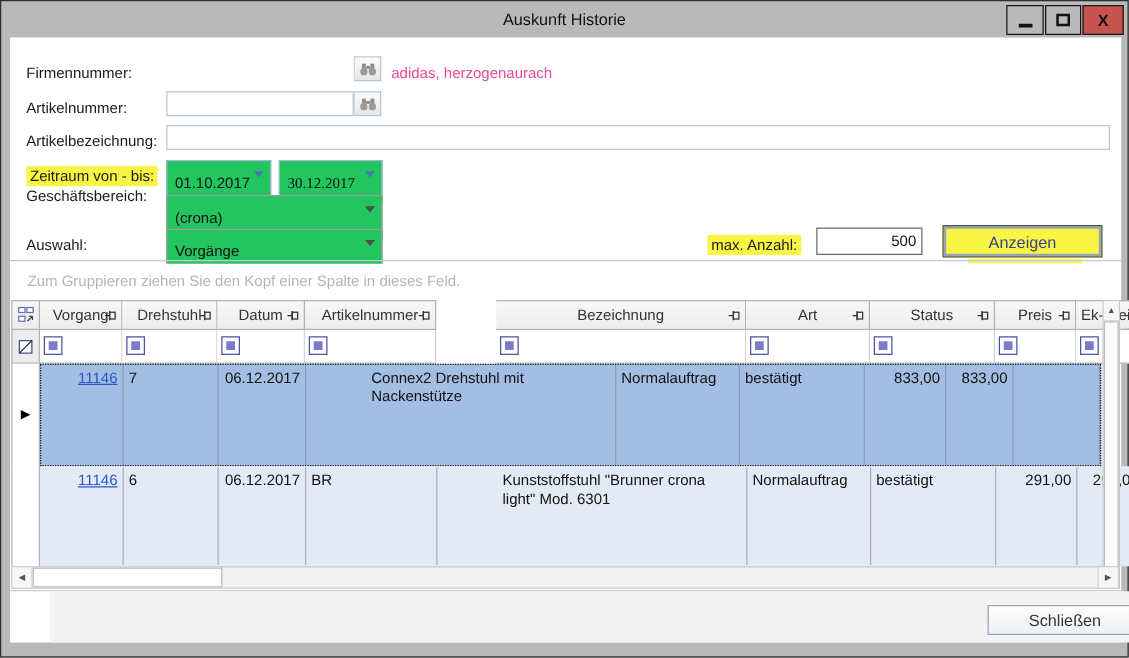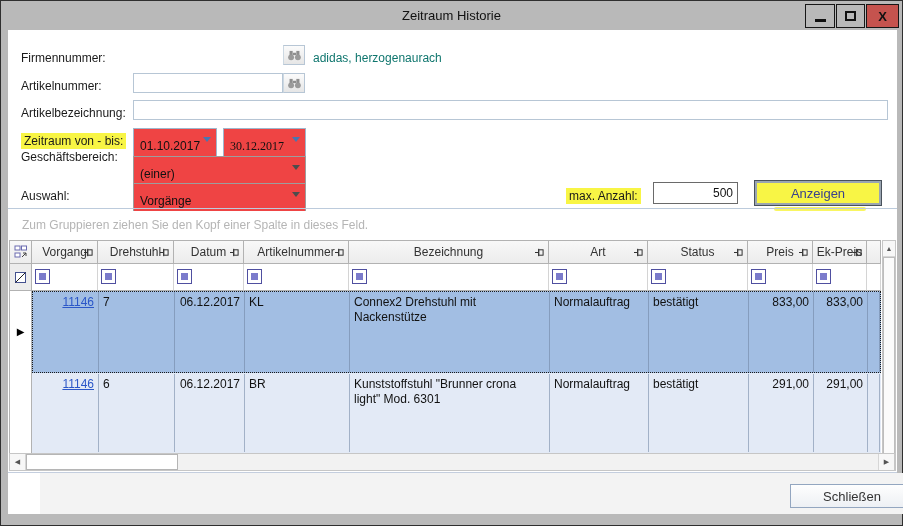--- a/index.html
+++ b/index.html
@@ -26,29 +26,29 @@
   .flabel { position:absolute; left:13px; font-size:12px; color:#1a1a1a; white-space:nowrap; }
   .hl { background:#f8f545; padding:1px 3px; }
 
   .tbox { position:absolute; height:20px; border:1px solid #b7c6d5; background:#fff;
           font:12px "Liberation Sans", sans-serif; padding:0 4px; color:#111; }
   .tbox.num { text-align:right; }
 
   .search-btn { position:absolute; width:22px; height:20px; border:1px solid #b7c6d5; border-left:1px solid #ccd8e2;
                 background:linear-gradient(#fbfbfb,#e6e6e6); display:flex; align-items:center; justify-content:center; }
 
-  .combo { position:absolute; height:36px; border:1px solid #9fb6cc; background:#ef4444; font-size:12px;
+  .combo { position:absolute; height:36px; border:1px solid #9fb6cc; background:#22c55e; font-size:12px;
            color:#111; display:flex; align-items:center; padding-left:6px; }
   .combo .arr { position:absolute; right:5px; top:8px; width:0; height:0;
                 border-left:4px solid transparent; border-right:4px solid transparent; border-top:5px solid #4877b2; }
   .combo.gray { border-color:#9d9d9d; }
   .combo.gray .arr { border-top-color:#4d4d4d; }
 
   .i-firm { left:125px; top:15px; width:150px; } .sb-firm { left:275px; top:15px; }
-  .company { position:absolute; left:305px; top:21px; font-size:12px; color:#0f766e; }
+  .company { position:absolute; left:305px; top:21px; font-size:12px; color:#ec4899; }
   .i-art  { left:125px; top:43px; width:150px; } .sb-art  { left:275px; top:43px; }
   .i-bez  { left:125px; top:70px; width:755px; }
   .cb-von { left:125px; top:98px; width:84px; }
   .cb-bis { left:215px; top:98px; width:83px;font-family:Liberation Serif, serif; }
   .dd-gesch { left:125px; top:126px; width:173px; }
   .dd-ausw  { left:125px; top:153px; width:173px; }
   .i-max  { left:645px; top:152px; width:85px; height:22px; border-color:#6a6a6a; }
 
   .btn-anzeigen { position:absolute; left:746px; top:150px; width:128px; height:26px;
                   border:1px solid #49525c; box-shadow: inset 0 0 0 2px #9aa5b1;
@@ -56,21 +56,21 @@
                   display:flex; align-items:center; justify-content:center; }
   .smear { position:absolute; left:766px; top:177px; width:92px; height:4px; background:#f8f545; opacity:.85; border-radius:2px; }
 
   .sep1 { position:absolute; left:0; top:178px; width:889px; border-top:1px solid #bccbdc; }
 
   
   .group-panel { position:absolute; left:1px; top:181px; width:886px; height:29px; background:#fff; }
   .group-hint  { position:absolute; left:13px; top:7px; font-size:12px; color:#b5b5b5; white-space:nowrap; }
 
   .c0{width:23px;flex:none;} .c1{width:66px;flex:none;} .c2{width:76px;flex:none;}
-  .c3{width:70px;flex:none;} .c4{width:105px;flex:none;} .c5{width:200px;flex:none;}
+  .c3{width:70px;flex:none;} .c4{width:105px;flex:none;} .c5{width:200px;flex:none;margin-left:48px;}
   .c6{width:99px;flex:none;} .c7{width:100px;flex:none;} .c8{width:65px;flex:none;}
   .c9{width:54px;flex:none;} .c10{flex:1;}
 
   .header-row { position:absolute; left:1px; top:210px; width:872px; height:24px; display:flex; }
   .hcell { position:relative; border:1px solid #b2b2b2; border-left:none;
            background:linear-gradient(#f8f8f8,#ececec); display:flex; align-items:center; justify-content:center;
            font-size:12px; color:#333; overflow:hidden; }
   .hcell:first-child { border-left:1px solid #b2b2b2; }
   .hcell .pin { position:absolute; right:3px; top:6px; }
 
@@ -118,21 +118,21 @@
   .btn-schliessen { position:absolute; left:750px; top:11px; width:124px; height:24px;
                     border:1px solid #93a6c0; background:linear-gradient(#fefefe,#edf0f4);
                     font-size:13px; color:#333; display:flex; align-items:center; justify-content:center; }
 </style>
 </head>
 <body>
 
 <div class="window">
 
   <div class="titlebar">
-    <span class="title">Zeitraum Historie</span>
+    <span class="title">Auskunft Historie</span>
     <div class="tb-btn btn-min">
       <span class="glyph-min"></span>
     </div>
     <div class="tb-btn btn-max">
       <span class="glyph-max"></span>
     </div>
     <div class="tb-btn btn-x">
       <span>X</span>
     </div>
   </div>
@@ -174,21 +174,21 @@
     <div class="combo cb-von">
       <span>01.10.2017</span>
       <span class="arr"></span>
     </div>
     <div class="combo cb-bis">
       <span>30.12.2017</span>
       <span class="arr"></span>
     </div>
 
     <div class="combo gray dd-gesch">
-      <span>(einer)</span>
+      <span>(crona)</span>
       <span class="arr"></span>
     </div>
     <div class="combo gray dd-ausw">
       <span>Vorgänge</span>
       <span class="arr"></span>
     </div>
 
     <input class="tbox num i-max" value="500" style="">
     <div class="btn-anzeigen">
       <span>Anzeigen</span>
@@ -332,21 +332,20 @@
     </div>
 
     <div class="grid-row row1">
       <div class="indcell">
         <span class="tri">▶</span>
       </div>
       <div class="row-body">
         <div class="dcell c1 ra"><span class="link">11146</span></div>
         <div class="dcell c2">7</div>
         <div class="dcell c3 ra">06.12.2017</div>
-        <div class="dcell c4">KL</div>
         <div class="dcell c5">Connex2 Drehstuhl mit Nackenstütze</div>
         <div class="dcell c6">Normalauftrag</div>
         <div class="dcell c7">bestätigt</div>
         <div class="dcell c8 ra">833,00</div>
         <div class="dcell c9 ra">833,00</div>
         <div class="dcell c10"></div>
       </div>
     </div>
 
     <div class="grid-row row2">

